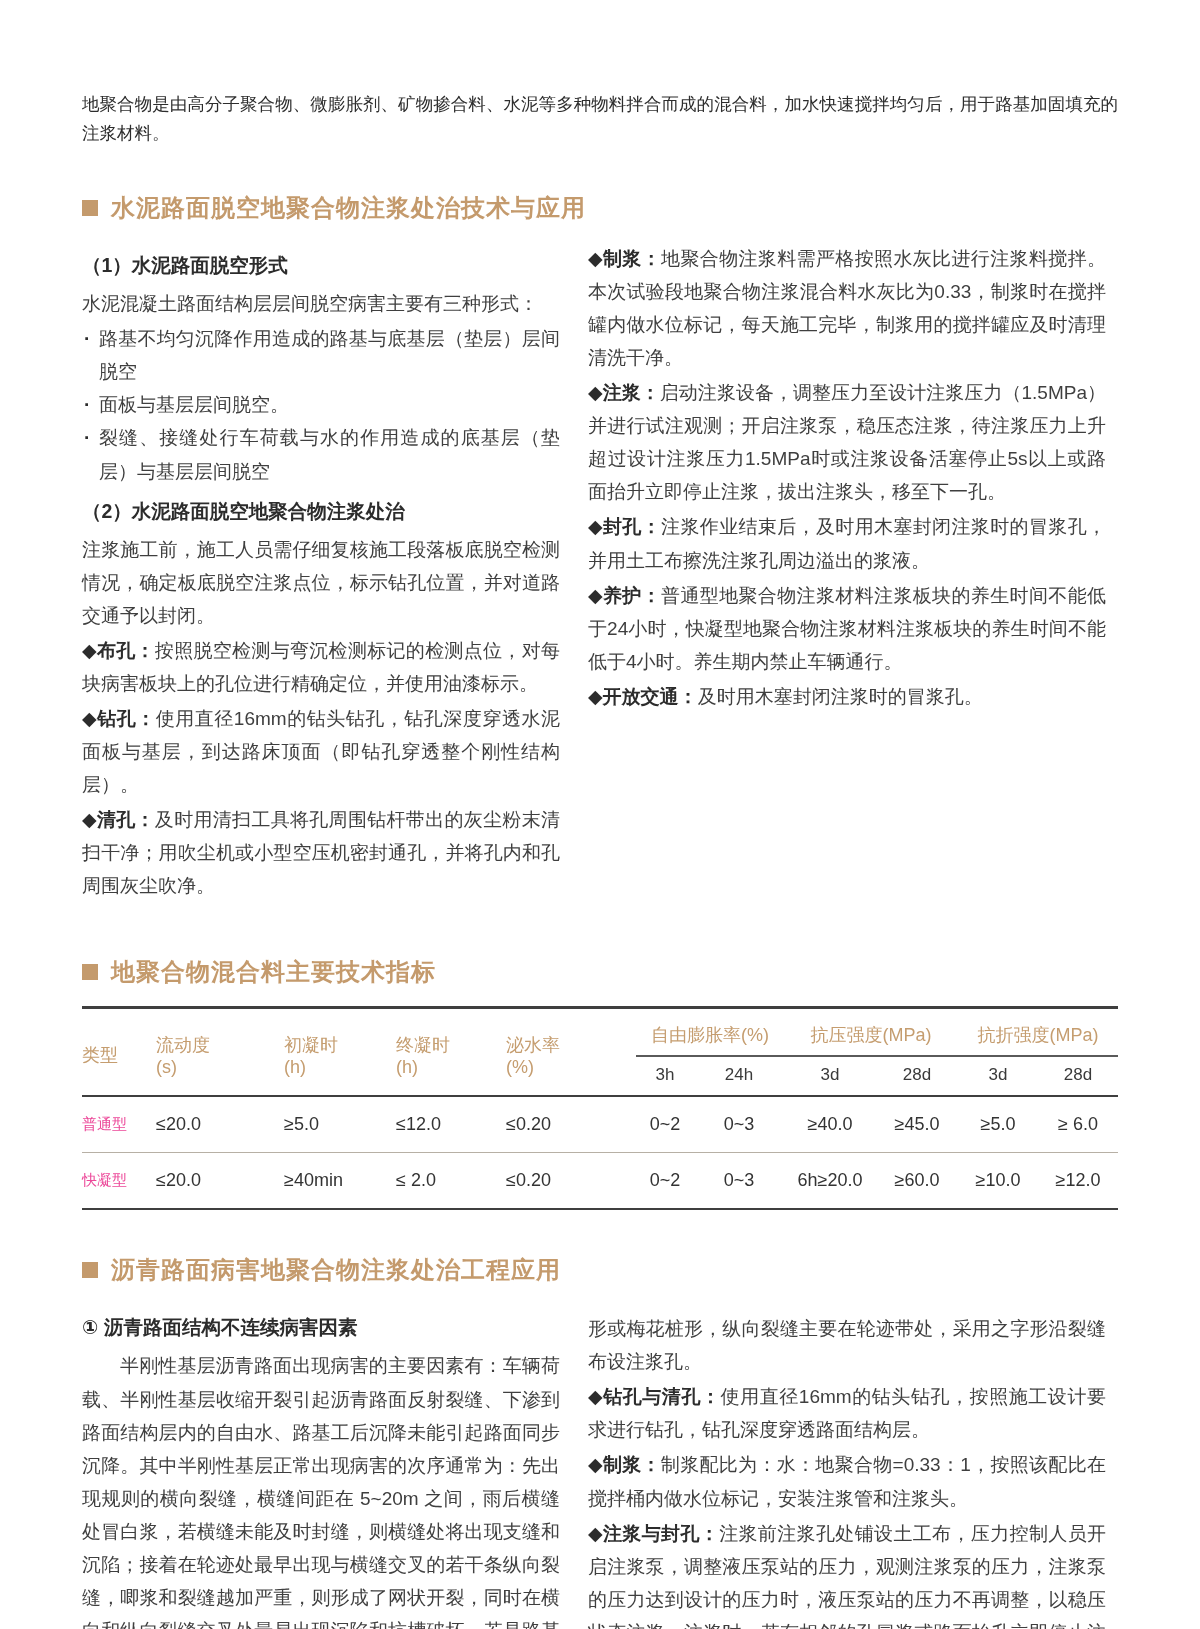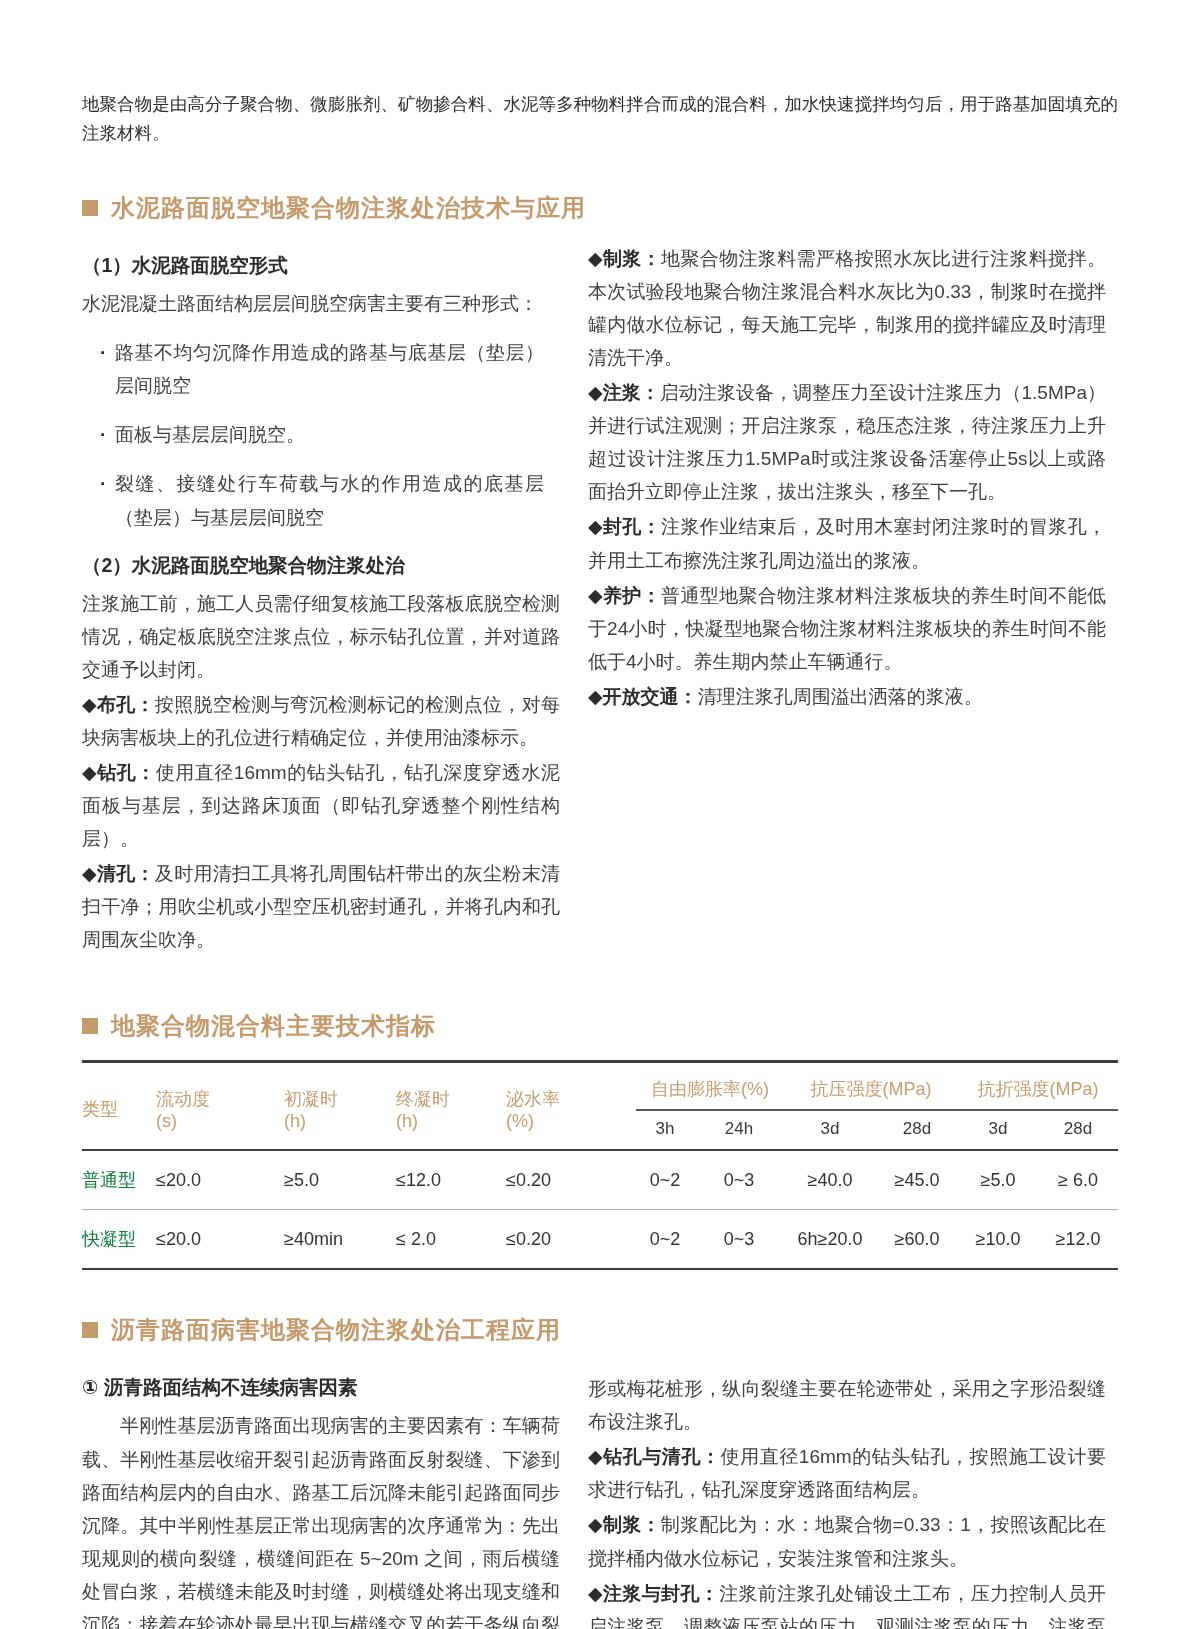--- a/index.html
+++ b/index.html
@@ -17,37 +17,37 @@
   .sec-title .t{font-size:24px;font-weight:bold;color:#c49a6c;letter-spacing:1px;}
   .two-col{display:flex;gap:28px;}
   .col-l{width:478px;flex:0 0 auto;}
   .col-r{width:518px;flex:0 0 auto;}
   .sub{font-size:19.5px;font-weight:bold;color:#2c2c2c;margin:8px 0 6px 0;line-height:1.6;}
   p.body{font-size:19px;line-height:1.74;text-align:justify;margin:0 0 2px 0;}
   p.body b{color:#2c2c2c;}
   .bullets{margin:0;padding:0;list-style:none;}
   .bullets li{
     font-size:19px;line-height:1.74;text-align:justify;
-    position:relative;padding-left:17px;margin:16px;
+    position:relative;padding-left:17px;margin:0;
   }
   .bullets li::before{content:"·";position:absolute;left:2px;top:0;font-weight:bold;color:#2c2c2c;}
   .indent-first{text-indent:2em;}
   
   .tech-table{width:100%;border-collapse:collapse;border-top:3px solid #3f3f3f;margin-top:14px;}
   .tech-table th,.tech-table td{padding:0;font-weight:normal;}
   .tech-table thead th{color:#c59d6f;font-size:18px;text-align:left;vertical-align:middle;}
   .tech-table thead .hdr2{display:block;}
   .tech-table thead tr.gr th{padding-top:14px;padding-bottom:8px;}
   .tech-table thead tr.gr th.grp{border-bottom:2px solid #5a5a5a;text-align:center;}
   .tech-table thead tr.subh th{color:#3a3a3a;font-size:17px;text-align:center;padding:8px 0 10px 0;}
   .tech-table thead tr.subh th,
   .tech-table thead th[rowspan]{border-bottom:2px solid #3f3f3f;}
   .tech-table tbody td{font-size:18px;color:#333;padding:17px 0;}
   .tech-table tbody td.c{text-align:center;margin-top:20px;}
-  .tech-table tbody td.type{color:#15803d;font-size:18px;margin-top:40px;}
+  .tech-table tbody td.type{color:#ec4899;font-size:15px;margin-top:40px;}
   .tech-table tbody tr.r1 td{border-bottom:1.5px solid #b7b0a5;}
   .tech-table tbody tr.r2 td{border-bottom:2px solid #3f3f3f;}
   .tbl-note{
     font-family:"Liberation Serif","DejaVu Serif",serif;
     font-size:15.5px;color:#2d2d2d;margin:0;padding:12px 2px 14px 2px;
     border-bottom:3px solid #3f3f3f;letter-spacing:0.2px;
   }
   .spacer-sm{height:8px;}
 </style>
 </head>
@@ -75,21 +75,21 @@
       <p class="body">注浆施工前，施工人员需仔细复核施工段落板底脱空检测情况，确定板底脱空注浆点位，标示钻孔位置，并对道路交通予以封闭。</p>
       <p class="body"><b>◆布孔：</b><span>按照脱空检测与弯沉检测标记的检测点位，对每块病害板块上的孔位进行精确定位，并使用油漆标示。</span></p>
       <p class="body"><b>◆钻孔：</b><span>使用直径16mm的钻头钻孔，钻孔深度穿透水泥面板与基层，到达路床顶面（即钻孔穿透整个刚性结构层）。</span></p>
       <p class="body"><b>◆清孔：</b><span>及时用清扫工具将孔周围钻杆带出的灰尘粉末清扫干净；用吹尘机或小型空压机密封通孔，并将孔内和孔周围灰尘吹净。</span></p>
     </div>
     <div class="col-r">
       <p class="body"><b>◆制浆：</b><span>地聚合物注浆料需严格按照水灰比进行注浆料搅拌。本次试验段地聚合物注浆混合料水灰比为0.33，制浆时在搅拌罐内做水位标记，每天施工完毕，制浆用的搅拌罐应及时清理清洗干净。</span></p>
       <p class="body"><b>◆注浆：</b><span>启动注浆设备，调整压力至设计注浆压力（1.5MPa）并进行试注观测；开启注浆泵，稳压态注浆，待注浆压力上升超过设计注浆压力1.5MPa时或注浆设备活塞停止5s以上或路面抬升立即停止注浆，拔出注浆头，移至下一孔。</span></p>
       <p class="body"><b>◆封孔：</b><span>注浆作业结束后，及时用木塞封闭注浆时的冒浆孔，并用土工布擦洗注浆孔周边溢出的浆液。</span></p>
       <p class="body"><b>◆养护：</b><span>普通型地聚合物注浆材料注浆板块的养生时间不能低于24小时，快凝型地聚合物注浆材料注浆板块的养生时间不能低于4小时。养生期内禁止车辆通行。</span></p>
-      <p class="body"><b>◆开放交通：</b><span>清理注浆孔周围溢出洒落的浆液。</span></p>
+      <p class="body"><b>◆开放交通：</b><span>及时用木塞封闭注浆时的冒浆孔。</span></p>
     </div>
   </div>
 
   <div class="sec-title" style="margin-top:52px;">
     <span class="sq"></span>
     <span class="t">地聚合物混合料主要技术指标</span>
   </div>
 
   <table class="tech-table">
     <colgroup>

